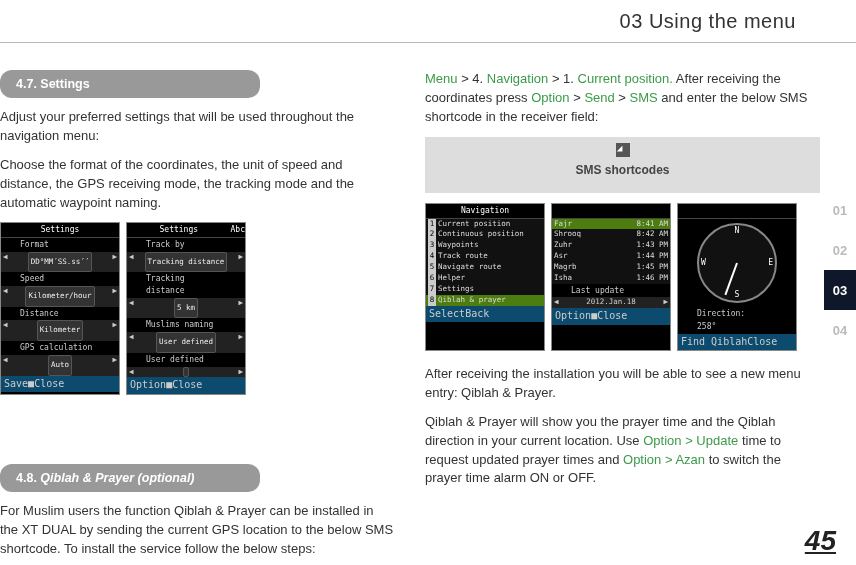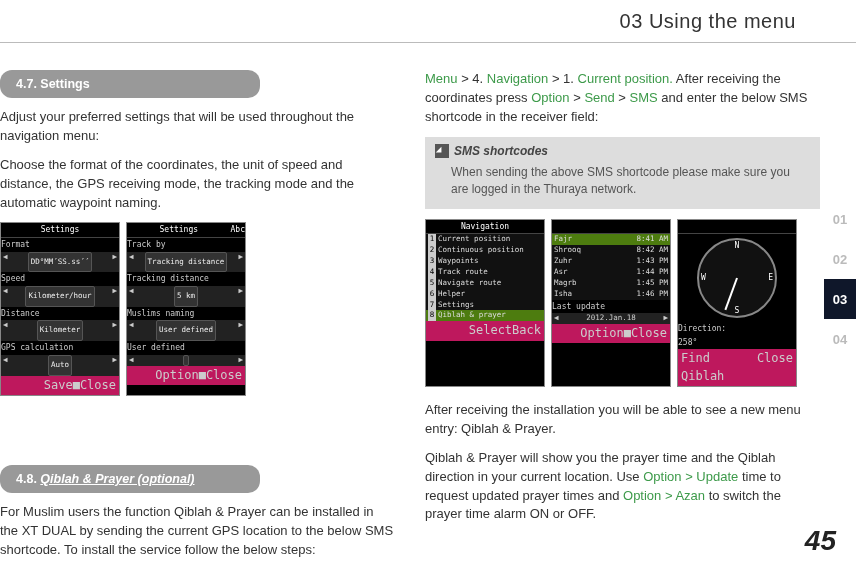--- a/index.html
+++ b/index.html
@@ -25,21 +25,21 @@
     position: absolute;
     top: 42px;
     left: 0;
     right: 0;
     height: 1px;
     background: #bbb;
   }
   .side-tabs {
     position: absolute;
     right: 0;
-    top: 199px;
+    top: 190px;
     width: 32px;
   }
   .side-tab {
     width: 32px;
     height: 40px;
     display: flex;
     align-items: center;
     justify-content: center;
     font-size: 13px;
     font-weight: bold;
@@ -68,21 +68,21 @@
     background: #999;
     color: #fff;
     border-radius: 12px;
     padding: 5px 16px;
     font-size: 12.5px;
     font-weight: bold;
     display: inline-block;
     min-width: 260px;
     margin-bottom: 10px;
   }
-  .section-hdr .ital { font-style: italic; text-decoration: underline; }
+  .section-hdr .ital { font-style: italic; }
   p { margin-bottom: 10px; }
   .green { color: #3d9a4a; text-align: right; }
   .spacer-lg { height: 55px; }
 
   
   .phone-row { display: flex; gap: 6px; margin: 6px 0 14px 0; }
   .phone {
     width: 120px;
     border: 1px solid #888;
     background: #000;
@@ -90,33 +90,33 @@
     font-size: 8px;
     font-family: monospace;
   }
   .phone .title {
     background: #000; color:#fff; text-align:center; padding:1px 0;
     border-bottom: 1px solid #444;
     font-size: 8px;
   }
   .phone .row {
     display:flex; justify-content:space-between; align-items:center;
-    background:#000; color:#ccc; padding:1px 0;
+    background:#000; color:#ccc; padding:1px 19px;
   }
   .phone .btn {
     background:#333; color:#eee; border:1px solid #555; border-radius:2px;
     padding:4px 2px; font-size:7.5px; display:inline-block;
   }
   .phone .bar {
     background:#222; color:#ccc; text-align:center; padding:0 2px; font-size:7.5px;
     display:flex; justify-content:space-between;
   }
   .phone .selbar {
-    display:flex; justify-content:flex-end; background:#be185d;
-    padding:1px 3px; font-size:12px; color:#ccc;
+    display:flex; justify-content:flex-start; background:#0c4a6e;
+    padding:1px 3px; font-size:10px; color:#ccc;
   }
   .phone .list-item {
     background:#111; color:#ddd; padding:0 2px; display:flex; gap:2px;
     font-size:7.5px;
   }
   .phone .list-item.hl { background:#4d7c0f; }
   .phone .num { background:#ccc; color:#000; width:8px; text-align:center; }
 
   
   .compass {
@@ -133,39 +133,39 @@
     background:#fff; transform-origin: top center; transform: translate(-50%,0) rotate(20deg);
   }
 
   .sms-box {
     background: #ddd;
     padding: 6px 10px 10px 10px;
     margin: 8px 0 10px 0;
     font-size: 12px;
   }
   .sms-box .sh-title {
-    font-weight: bold; font-style: italic; color:#444;
-    display:flex; align-items:center; gap:5px; margin-bottom:4px;
+    font-weight: bold; color:#444;
+    display:flex; align-items:center; gap:5px; margin-bottom:4px;flex-direction:column;
   }
   .sms-box .arrow-icon {
     width:14px; height:14px; background:#555; display:inline-block;
     position:relative;
   }
   .sms-box .arrow-icon::after{
     content:""; position:absolute; left:3px; top:3px;
     border-left:4px solid #fff; border-top:4px solid transparent;
     border-bottom:4px solid transparent; transform: rotate(45deg);
   }
   .sms-box ul { list-style:none; margin-left:16px; }
   .sms-box ul li::before { content:"• "; color:#555; }
   .sms-box .note { margin-left:16px; margin-top:4px; color:#555; }
 
   .pagenum {
     position:absolute; right:20px; bottom:8px;
-    font-size:28px; font-weight:bold; font-style:italic; color:#222;
+    font-size:28px; font-weight:bold; font-style:italic; color:#222;text-decoration:underline;
   }
 </style>
 </head>
 <body>
 
 <div class="header">03 Using the menu</div>
 <div class="header-line"></div>
 
 <div class="side-tabs">
   <div class="side-tab">01</div>
@@ -279,21 +279,20 @@
       <span class="green">Menu</span> &gt; <span>4. </span><span class="green">Navigation</span> &gt; <span>1. </span><span class="green">Current position.</span><span> After receiving the coordinates press </span><span class="green">Option</span> &gt; <span class="green">Send</span> &gt; <span class="green">SMS</span><span> and enter the below SMS shortcode in the receiver field:</span>
     </p>
 
     <div class="sms-box">
       <div class="sh-title">
         <span class="arrow-icon"></span>
         <span>SMS shortcodes</span>
       </div>
       <ul>
       </ul>
-      <div class="note">When sending the above SMS shortcode please make sure you are logged in the Thuraya network.</div>
     </div>
 
     <div class="phone-row">
 
       <div class="phone">
         <div class="title">Navigation</div>
         <div class="list-item">
             <span class="num">1</span>
             <span>Current position</span>
           </div>

